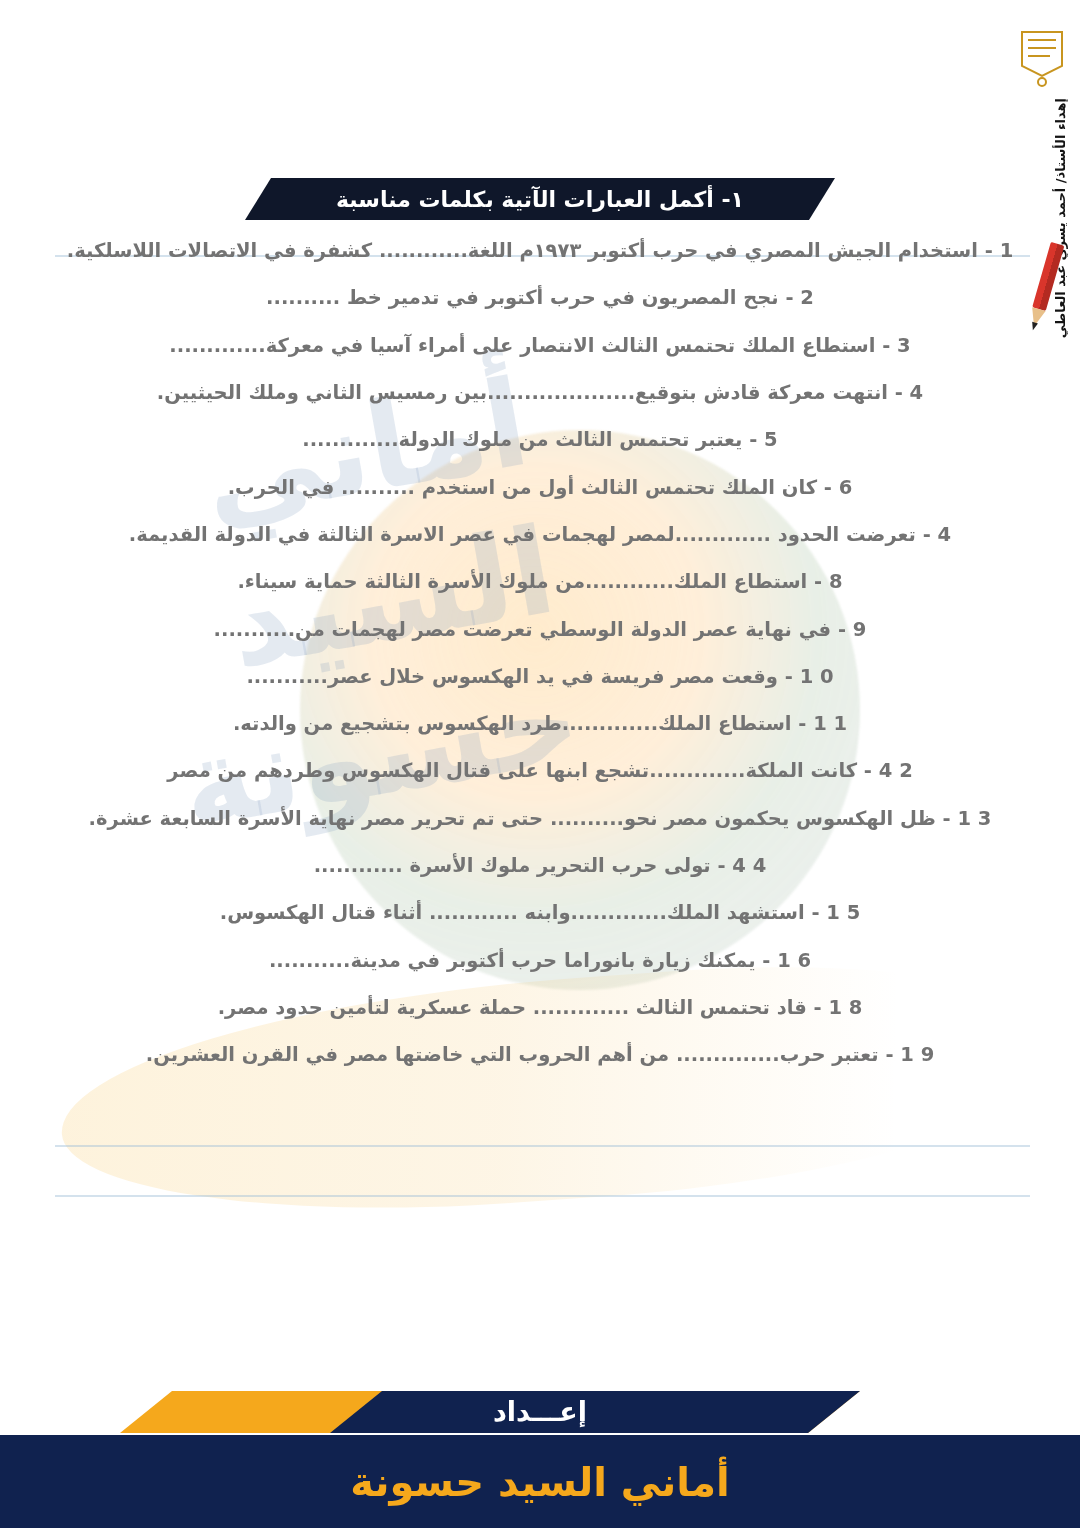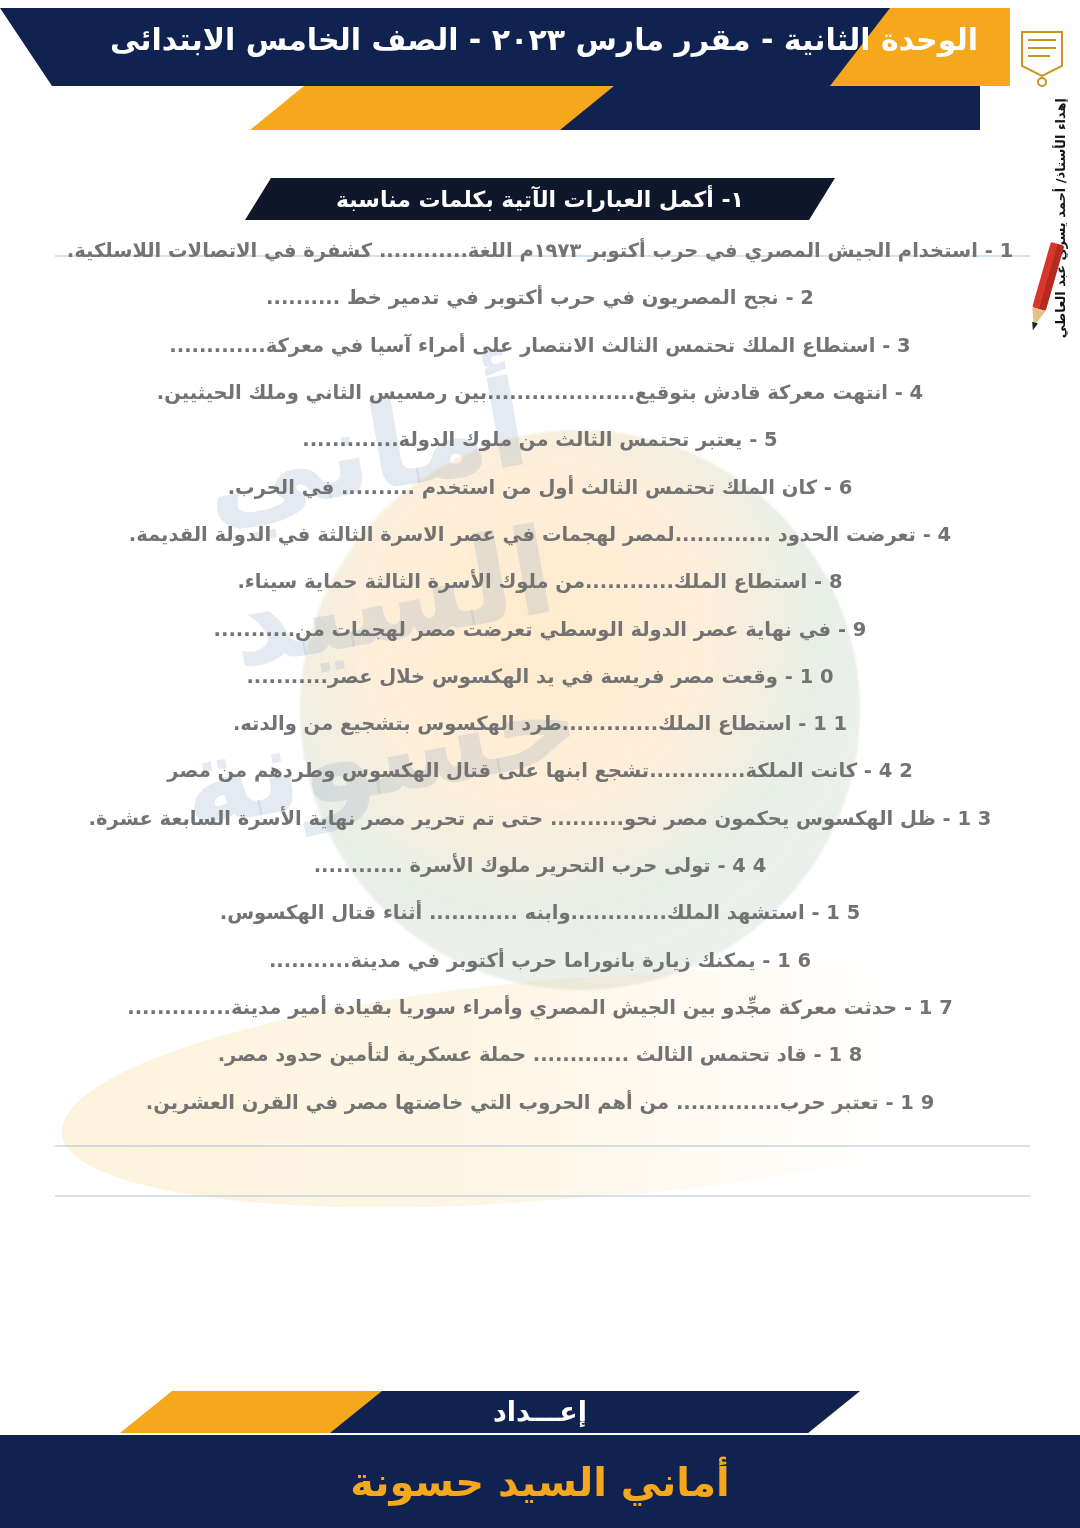--- a/index.html
+++ b/index.html
@@ -272,27 +272,20 @@
     <div class="bg-globe"></div>
     <div class="bg-swoosh"></div>
     <div class="bg-script">أماني
 السيد
 حسونة</div>
     <div class="bg-line" style="top:255px"></div>
     <div class="bg-line" style="top:1145px"></div>
     <div class="bg-line" style="top:1195px"></div>
   </div>
 
-  <div class="header">
-    <div class="hdr-navy"></div>
-    <div class="hdr-gold-top"></div>
-    <div class="hdr-gold-band"></div>
-    <div class="hdr-navy-band"></div>
-    <div class="hdr-title">الوحدة الثانية - مقرر مارس ٢٠٢٣ - الصف الخامس الابتدائى</div>
-  </div>
 
   <div class="side-strip">
     <svg class="badge-icon" viewBox="0 0 48 62">
       <path d="M4 6 L44 6 L44 40 L24 50 L4 40 Z" fill="none" stroke="#c8951f" stroke-width="2"></path>
       <path d="M10 14 L38 14 M10 22 L38 22 M10 30 L32 30" stroke="#c8951f" stroke-width="2"></path>
       <circle cx="24" cy="56" r="4" fill="none" stroke="#c8951f" stroke-width="2"></circle>
     </svg>
     <div class="side-text">إهداء الأستاذ/ أحمد يسري عبد العاطي</div>
     <div class="pencil">
       <div class="body"></div>
@@ -315,21 +308,20 @@
     <div class="q-item">4 - تعرضت الحدود .............لمصر لهجمات في عصر الاسرة الثالثة في الدولة القديمة.</div>
     <div class="q-item">8 - استطاع الملك............من ملوك الأسرة الثالثة حماية سيناء.</div>
     <div class="q-item">9 - في نهاية عصر الدولة الوسطي تعرضت مصر لهجمات من...........</div>
     <div class="q-item">0 1 - وقعت مصر فريسة في يد الهكسوس خلال عصر...........</div>
     <div class="q-item">1 1 - استطاع الملك.............طرد الهكسوس بتشجيع من والدته.</div>
     <div class="q-item">2 4 - كانت الملكة.............تشجع ابنها على قتال الهكسوس وطردهم من مصر</div>
     <div class="q-item">3 1 - ظل الهكسوس يحكمون مصر نحو.......... حتى تم تحرير مصر نهاية الأسرة السابعة عشرة.</div>
     <div class="q-item">4 4 - تولى حرب التحرير ملوك الأسرة ............</div>
     <div class="q-item">5 1 - استشهد الملك.............وابنه ............ أثناء قتال الهكسوس.</div>
     <div class="q-item">6 1 - يمكنك زيارة بانوراما حرب أكتوبر في مدينة...........</div>
-    <div class="q-item">7 1 - حدثت معركة مجِّدو بين الجيش المصري وأمراء سوريا بقيادة أمير مدينة..............</div>
     <div class="q-item">8 1 - قاد تحتمس الثالث ............. حملة عسكرية لتأمين حدود مصر.</div>
     <div class="q-item">9 1 - تعتبر حرب.............. من أهم الحروب التي خاضتها مصر في القرن العشرين.</div>
   </div>
 
   <div class="footer">
     <div class="ftr-gold-band"></div>
     <div class="ftr-navy-band"></div>
     <div class="ftr-eadad">إعـــداد</div>
     <div class="ftr-navy-main"></div>
     <div class="ftr-name">أماني السيد حسونة</div>

